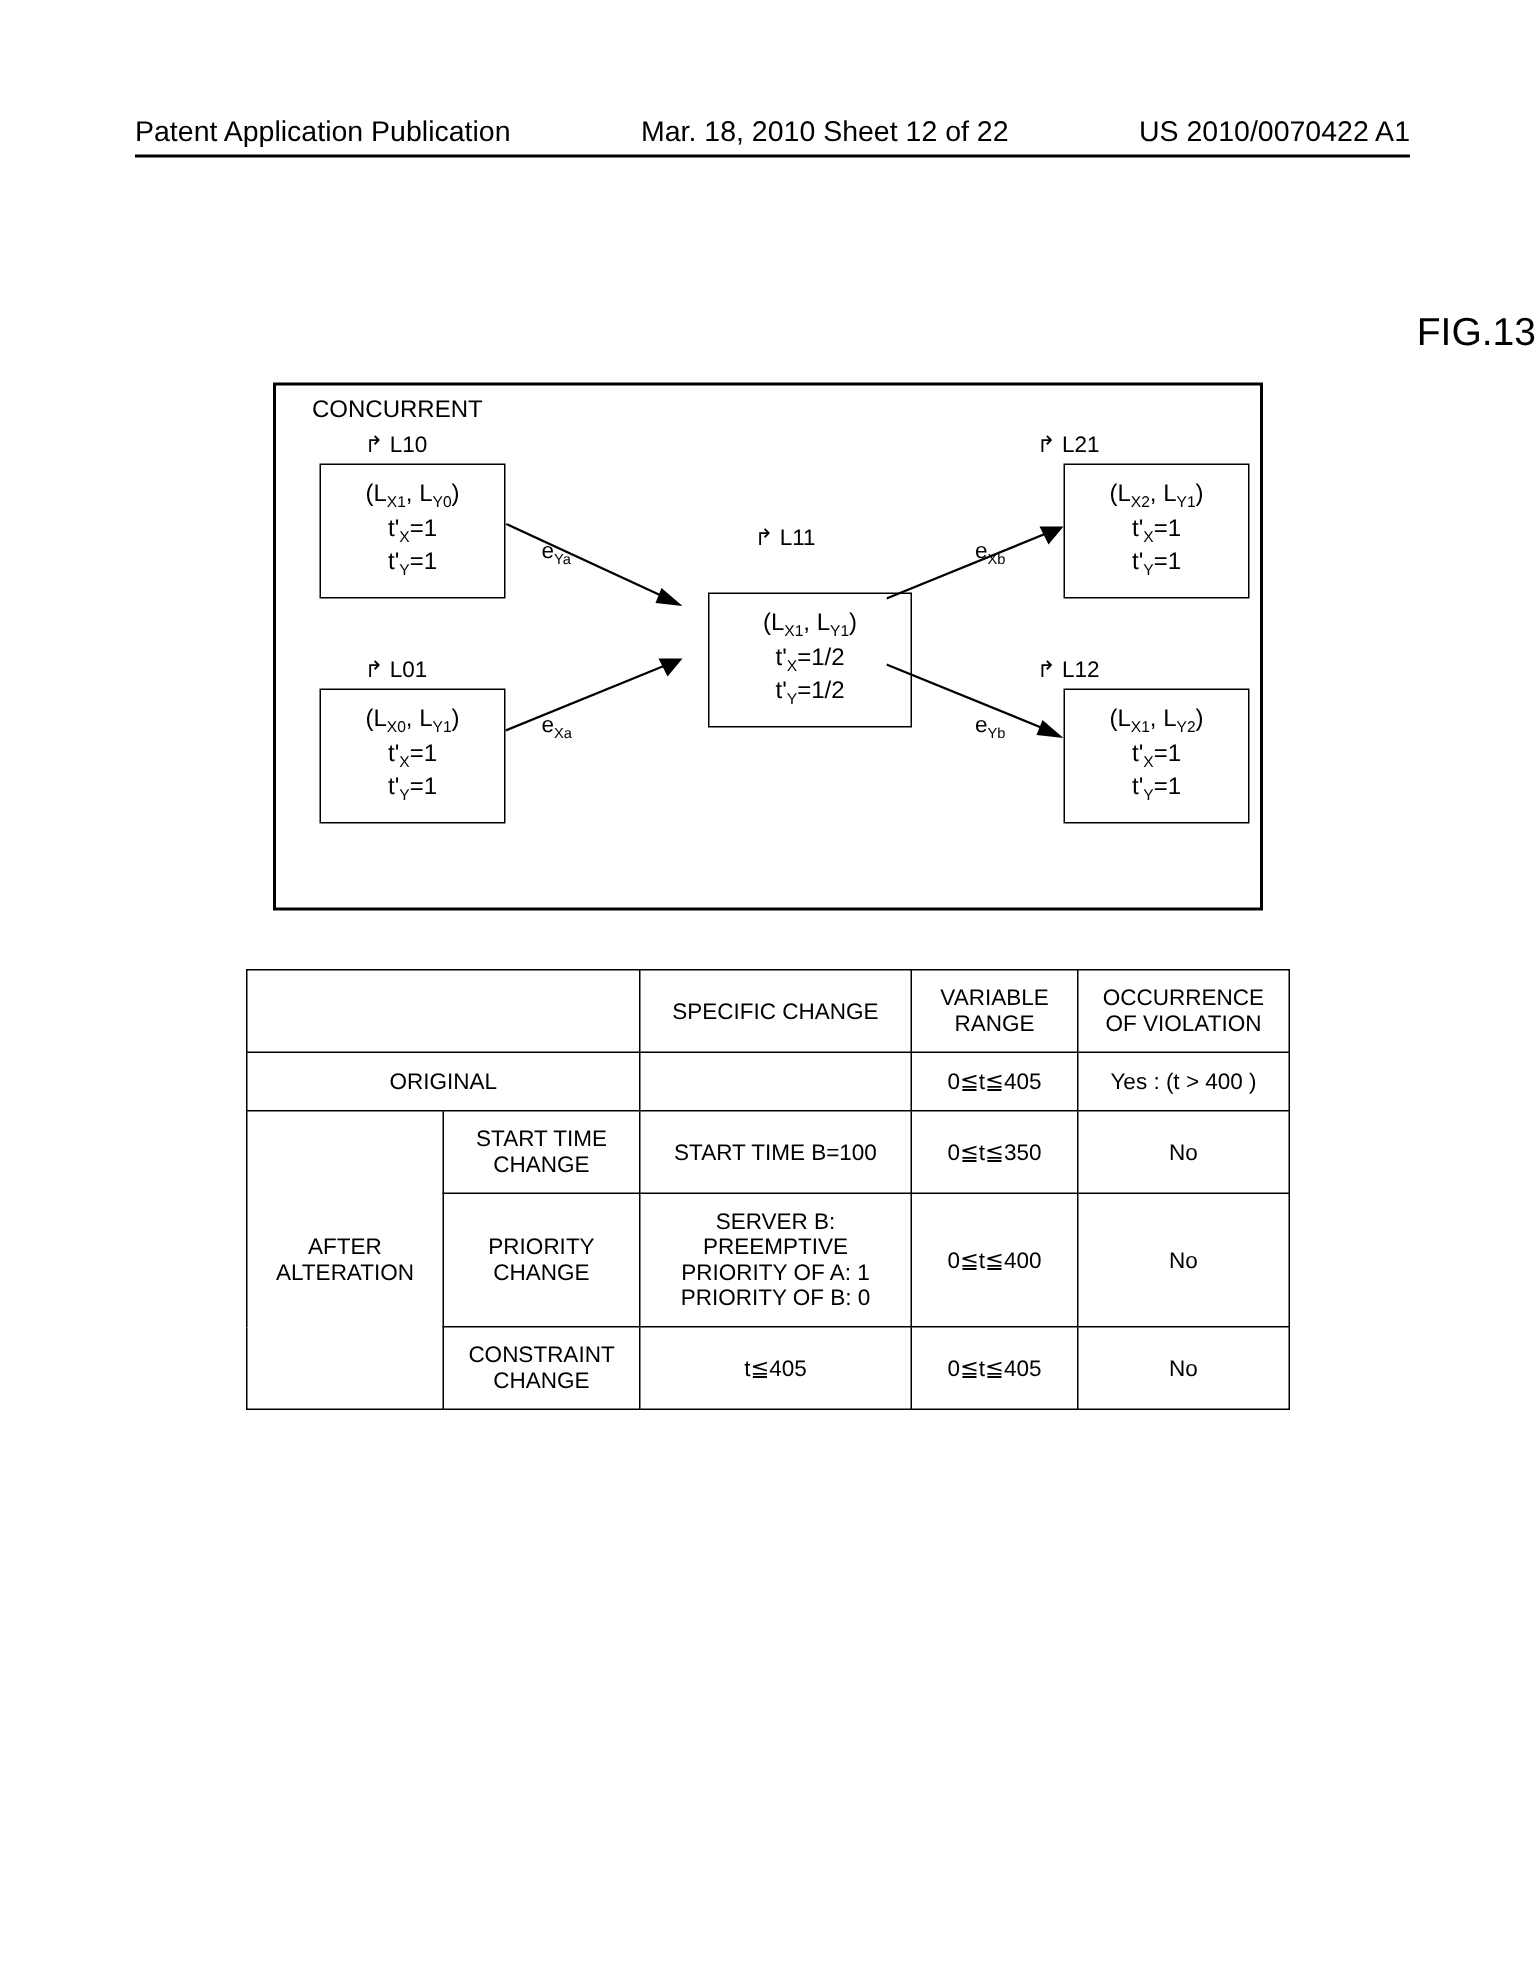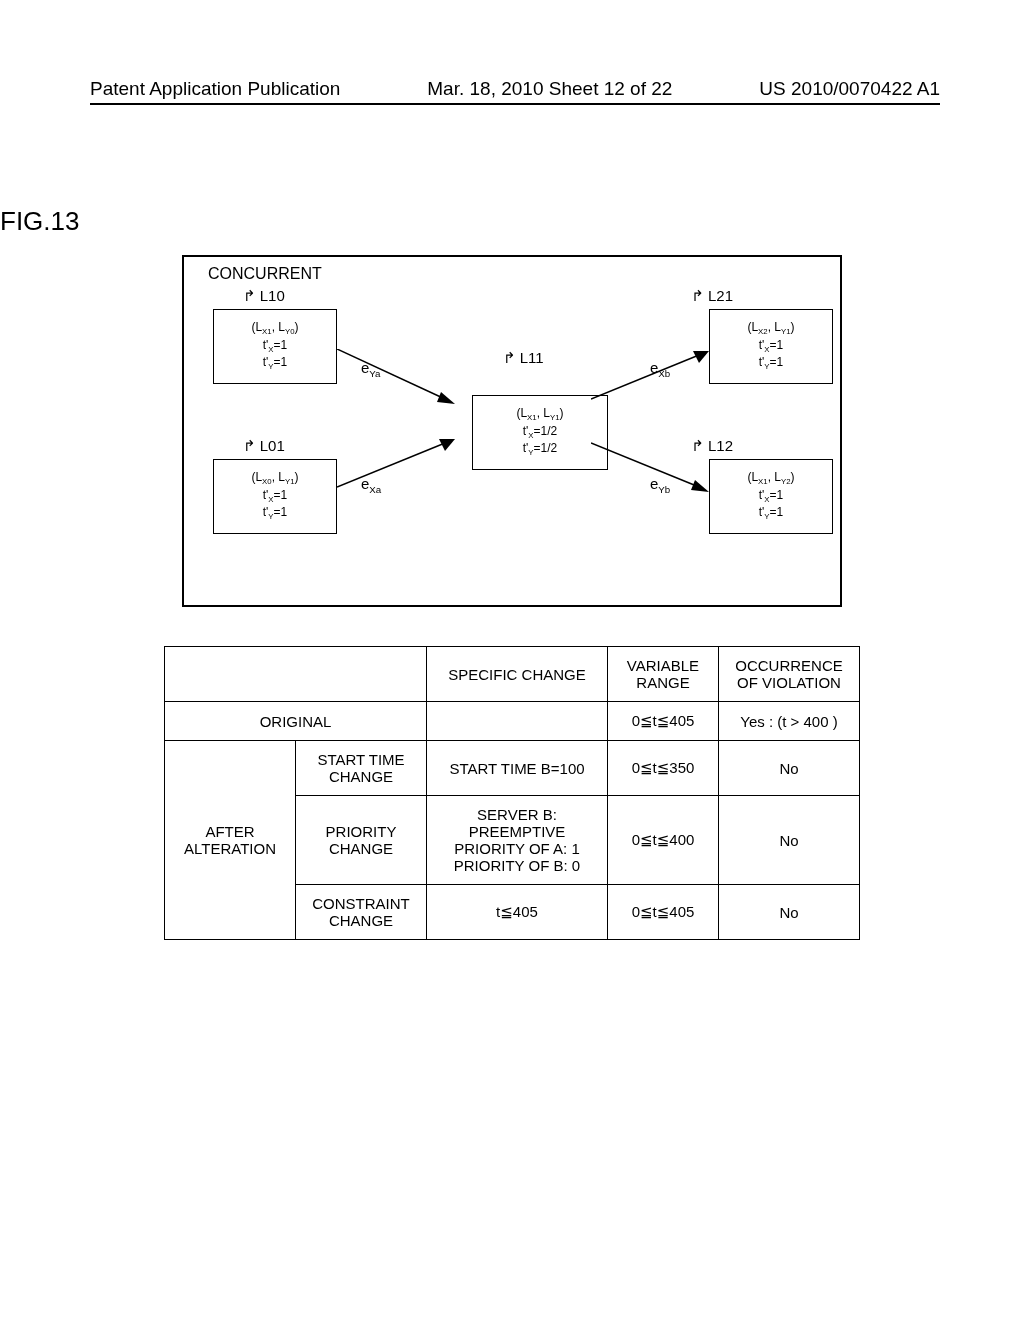--- a/index.html
+++ b/index.html
@@ -27,25 +27,26 @@
 .header-row {
   display: flex;
   justify-content: space-between;
   border-bottom: 2px solid #000;
   padding-bottom: 3px;
 }
 .hdr-left { font-weight: normal; }
 .hdr-mid { font-weight: normal; }
 .hdr-right { font-weight: normal; }
 .fig-title {
-  text-align: left;
+  text-align: right;
   font-size: 26px;
   font-weight: normal;
   margin-top: 16px;
   margin-bottom: 18px;
+  padding-left: 24px;
 }
 .fig13-wrap {
   position: absolute;
   top: 190px;
   left: 0;
   right: 0;
 }
 .fig13-box {
   width: 660px;
   margin: 0 auto;
@@ -62,21 +63,21 @@
   position: relative;
   width: 630px;
   height: 300px;
   margin-top: 4px;
 }
 .node {
   position: absolute;
   border: 1px solid #000;
   padding: 10px 18px;
   text-align: center;
-  font-size: 12px;
+  font-size: 16px;
   line-height: 1.3;
   background: #fff;
   box-sizing: border-box;
 }
 .node-label {
   position: absolute;
   font-size: 15px;
 }
 .edge-label {
   position: absolute;

